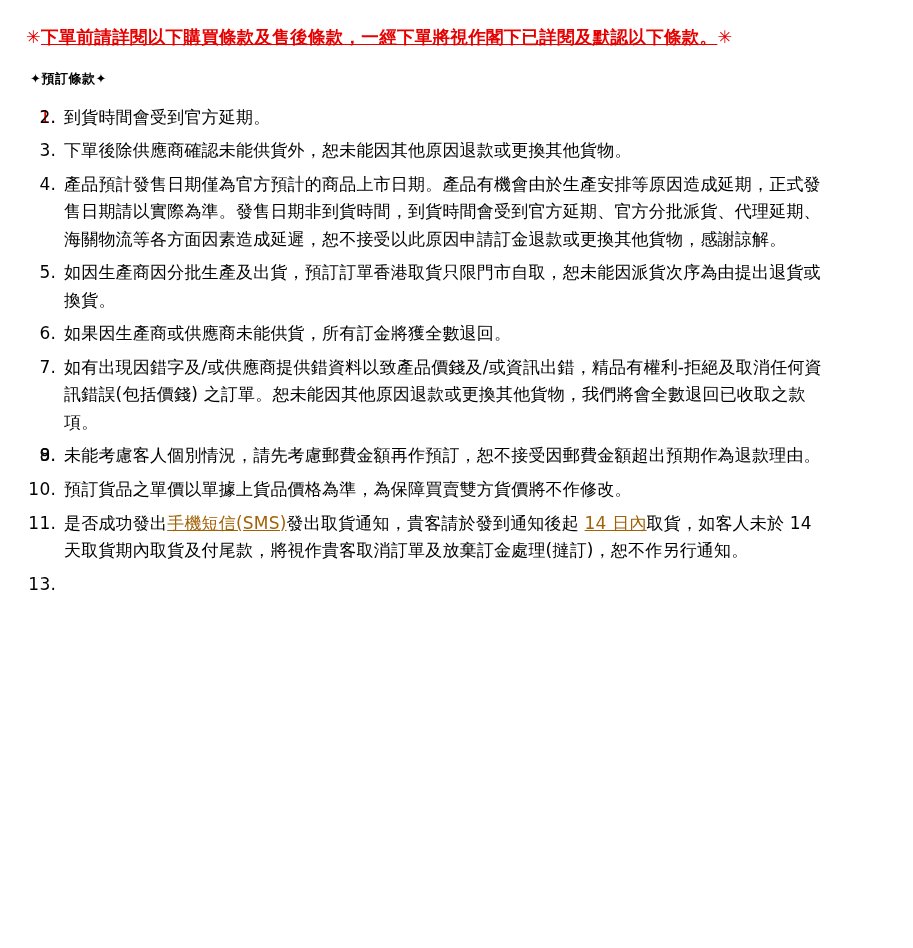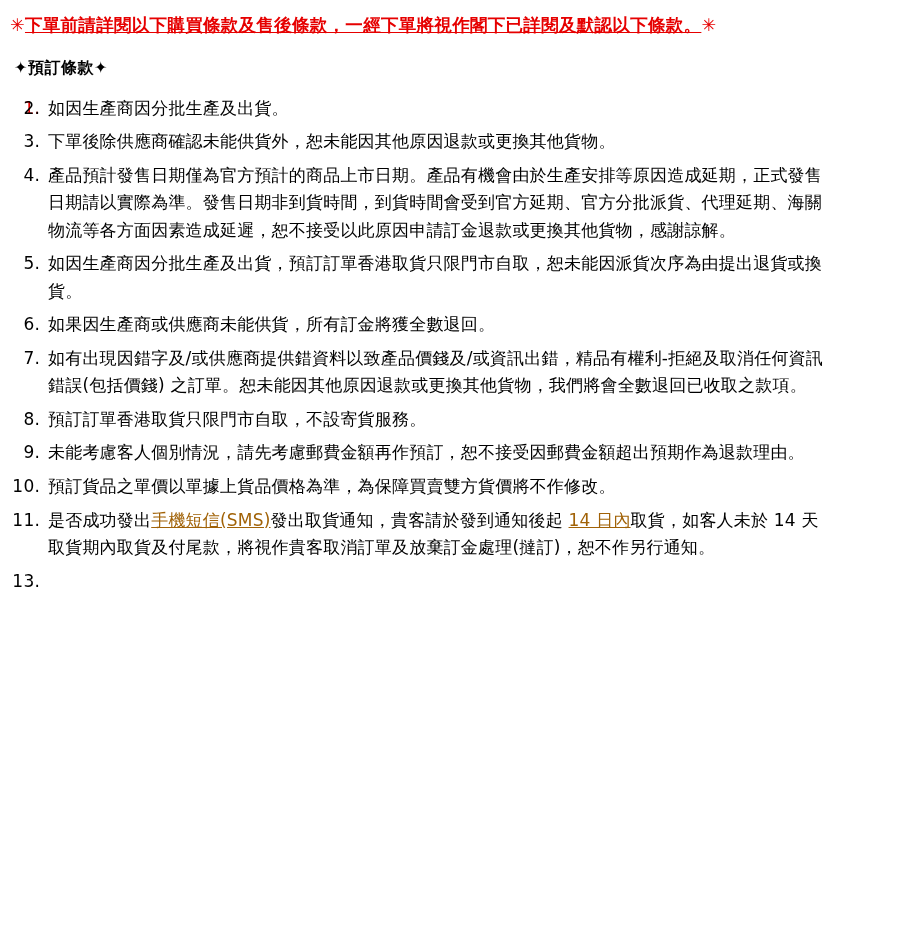--- a/index.html
+++ b/index.html
@@ -10,39 +10,40 @@
   body {
     width: 913px;
     min-height: 948px;
     font-family: "DejaVu Sans", "Liberation Sans", sans-serif;
     color: #000000;
     -webkit-font-smoothing: antialiased;
   }
   .page {
     width: 845px;
     box-sizing: border-box;
-    padding: 12px 14px 6px 10px;
+    padding: 12px 14px 6px 26px;
+    margin-top: 12px;
   }
   .notice {
     color: #e60000;
     font-weight: bold;
     font-size: 17.5px;
     line-height: 1.35;
     text-decoration: underline;
     letter-spacing: 0.3px;
     margin: 2px 0 20px 0;
     white-space: nowrap;
   }
   .notice .star {
     text-decoration: none;
     display: inline-block;
   }
   .section-head {
     font-weight: bold;
-    font-size: 16px;
+    font-size: 13px;
     margin: 0 0 16px 4px;
     letter-spacing: 0.5px;
   }
   ol.terms {
     list-style: none;
     margin: 0;
     padding: 0;
     counter-reset: item;
   }
   ol.terms > li {
@@ -81,26 +82,26 @@
 <div class="page">
 
   <div class="notice">
     <span class="star">✳</span><span>下單前請詳閱以下購買條款及售後條款，一經下單將視作閣下已詳閱及默認以下條款。</span><span class="star">✳</span>
   </div>
 
   <div class="section-head">✦預訂條款✦</div>
 
   <ol class="terms" id="terms-list">
       <li class="red"><span class="num">1.</span></li>
-      <li><span class="num">2.</span><span><span>如因生產商因分批生產及出貨。</span></span></li>
+      <li><span class="num">2.</span><span><span>到貨時間會受到官方延期。</span></span></li>
       <li><span class="num">3.</span><span><span>下單後除供應商確認未能供貨外，恕未能因其他原因退款或更換其他貨物。</span></span></li>
       <li><span class="num">4.</span><span><span>產品預計發售日期僅為官方預計的商品上市日期。產品有機會由於生產安排等原因造成延期，正式發售日期請以實際為準。發售日期非到貨時間，到貨時間會受到官方延期、官方分批派貨、代理延期、海關物流等各方面因素造成延遲，恕不接受以此原因申請訂金退款或更換其他貨物，感謝諒解。</span></span></li>
       <li><span class="num">5.</span><span><span>如因生產商因分批生產及出貨，預訂訂單香港取貨只限門市自取，恕未能因派貨次序為由提出退貨或換貨。</span></span></li>
       <li><span class="num">6.</span><span><span>如果因生產商或供應商未能供貨，所有訂金將獲全數退回。</span></span></li>
       <li><span class="num">7.</span><span><span>如有出現因錯字及/或供應商提供錯資料以致產品價錢及/或資訊出錯，精品有權利-拒絕及取消任何資訊錯誤(包括價錢) 之訂單。恕未能因其他原因退款或更換其他貨物，我們將會全數退回已收取之款項。</span></span></li>
-      <li><span class="num">8.</span><span><span>預訂訂單香港取貨只限門市自取，不設寄貨服務。</span></span></li>
+      <li><span class="num">8.</span></li>
       <li><span class="num">9.</span><span><span>未能考慮客人個別情況，請先考慮郵費金額再作預訂，恕不接受因郵費金額超出預期作為退款理由。</span></span></li>
       <li><span class="num">10.</span><span><span>預訂貨品之單價以單據上貨品價格為準，為保障買賣雙方貨價將不作修改。</span></span></li>
       <li><span class="num">11.</span><span><span>是否成功發出</span><span class="u-red">手機短信(SMS)</span><span>發出取貨通知，貴客請於發到通知後起 </span><span class="u-red">14 日內</span><span>取貨，如客人未於 14 天取貨期內取貨及付尾款，將視作貴客取消訂單及放棄訂金處理(撻訂)，恕不作另行通知。</span></span></li>
       <li><span class="num">13.</span></li>
     </ol>
 
 </div>
 
 </body></html>

